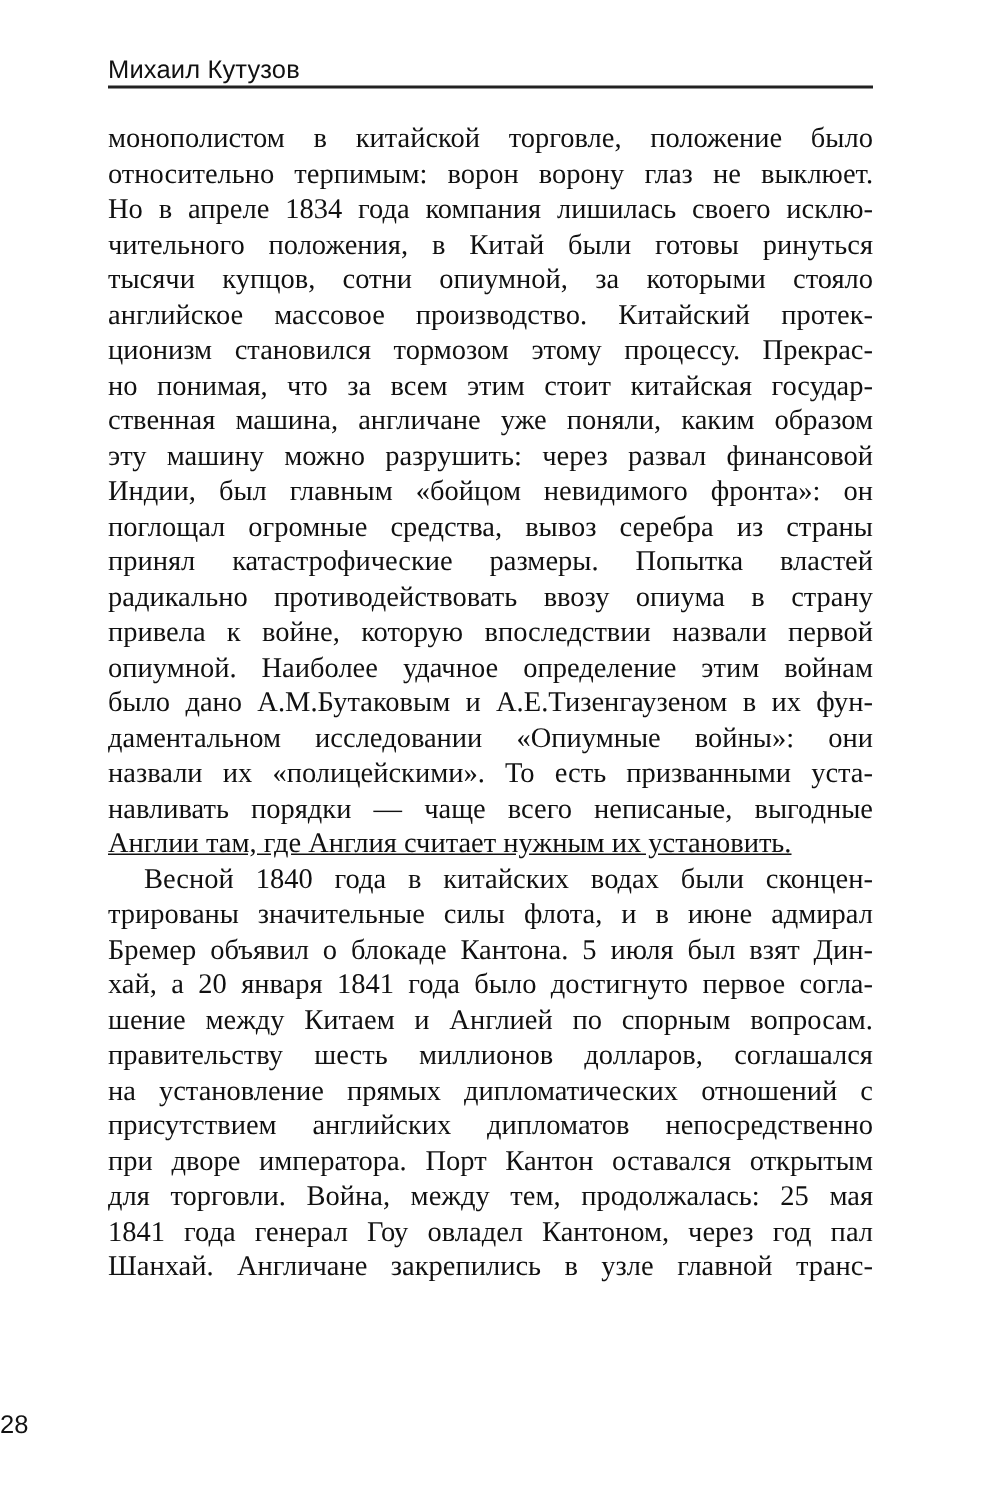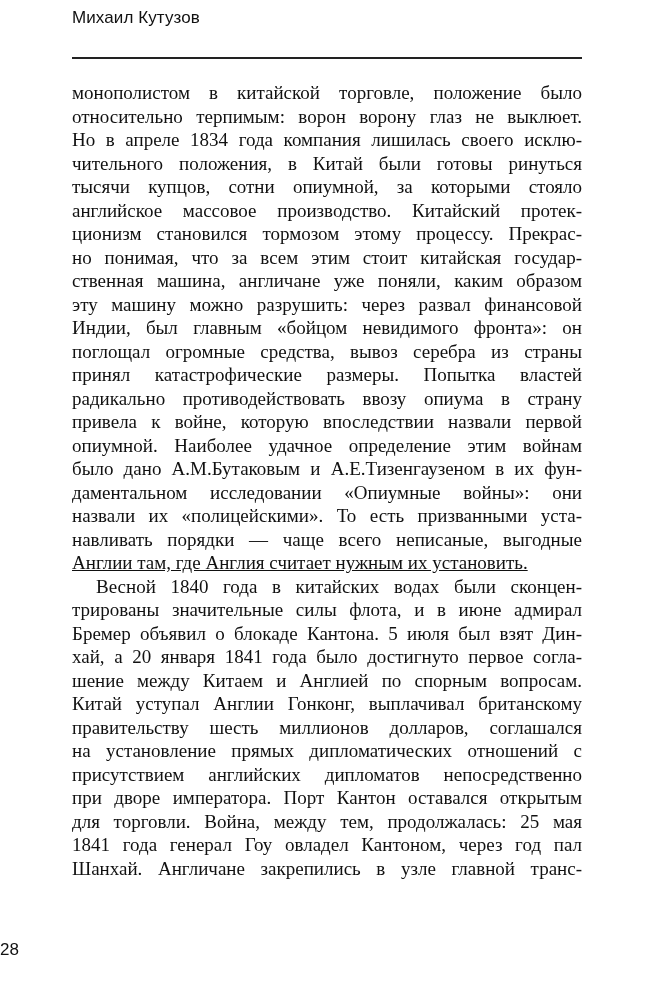--- a/index.html
+++ b/index.html
@@ -1,18 +1,18 @@
 <!DOCTYPE html>
 <html><head>
 <meta charset="utf-8">
 <style>
   html, body { margin: 0; padding: 0; background: #ffffff; }
   body { width: 654px; height: 1000px; position: relative; overflow: hidden; color: #111111; }
   .running-head {
-    position: absolute; left: 72px; top: 8px;
+    position: absolute; left: 72px; top: 37px;
     font-family: "Liberation Sans", sans-serif; font-size: 17px; color: #111;
     letter-spacing: 0.1px;
   }
   .rule {
     position: absolute; left: 72px; top: 57px; width: 510px; height: 0;
     border-top: 2px solid #222;
   }
   .body-text {
     position: absolute; left: 72px; top: 81px; width: 510px;
     font-family: "Liberation Serif", serif; font-size: 19px; line-height: 23.5px;
@@ -56,21 +56,20 @@
     <span class="line">было дано А.М.Бутаковым и А.Е.Тизенгаузеном в их фун-</span>
     <span class="line">даментальном исследовании «Опиумные войны»: они</span>
     <span class="line">назвали их «полицейскими». То есть призванными уста-</span>
     <span class="line">навливать порядки — чаще всего неписаные, выгодные</span>
     <span class="line last">Англии там, где Англия считает нужным их установить.</span>
     <span class="line indent">Весной 1840 года в китайских водах были сконцен-</span>
     <span class="line">трированы значительные силы флота, и в июне адмирал</span>
     <span class="line">Бремер объявил о блокаде Кантона. 5 июля был взят Дин-</span>
     <span class="line">хай, а 20 января 1841 года было достигнуто первое согла-</span>
     <span class="line">шение между Китаем и Англией по спорным вопросам.</span>
-    <span class="line">Китай уступал Англии Гонконг, выплачивал британскому</span>
     <span class="line">правительству шесть миллионов долларов, соглашался</span>
     <span class="line">на установление прямых дипломатических отношений с</span>
     <span class="line">присутствием английских дипломатов непосредственно</span>
     <span class="line">при дворе императора. Порт Кантон оставался открытым</span>
     <span class="line">для торговли. Война, между тем, продолжалась: 25 мая</span>
     <span class="line">1841 года генерал Гоу овладел Кантоном, через год пал</span>
     <span class="line">Шанхай. Англичане закрепились в узле главной транс-</span>
   </div>
 
   <div class="page-number">28</div>

